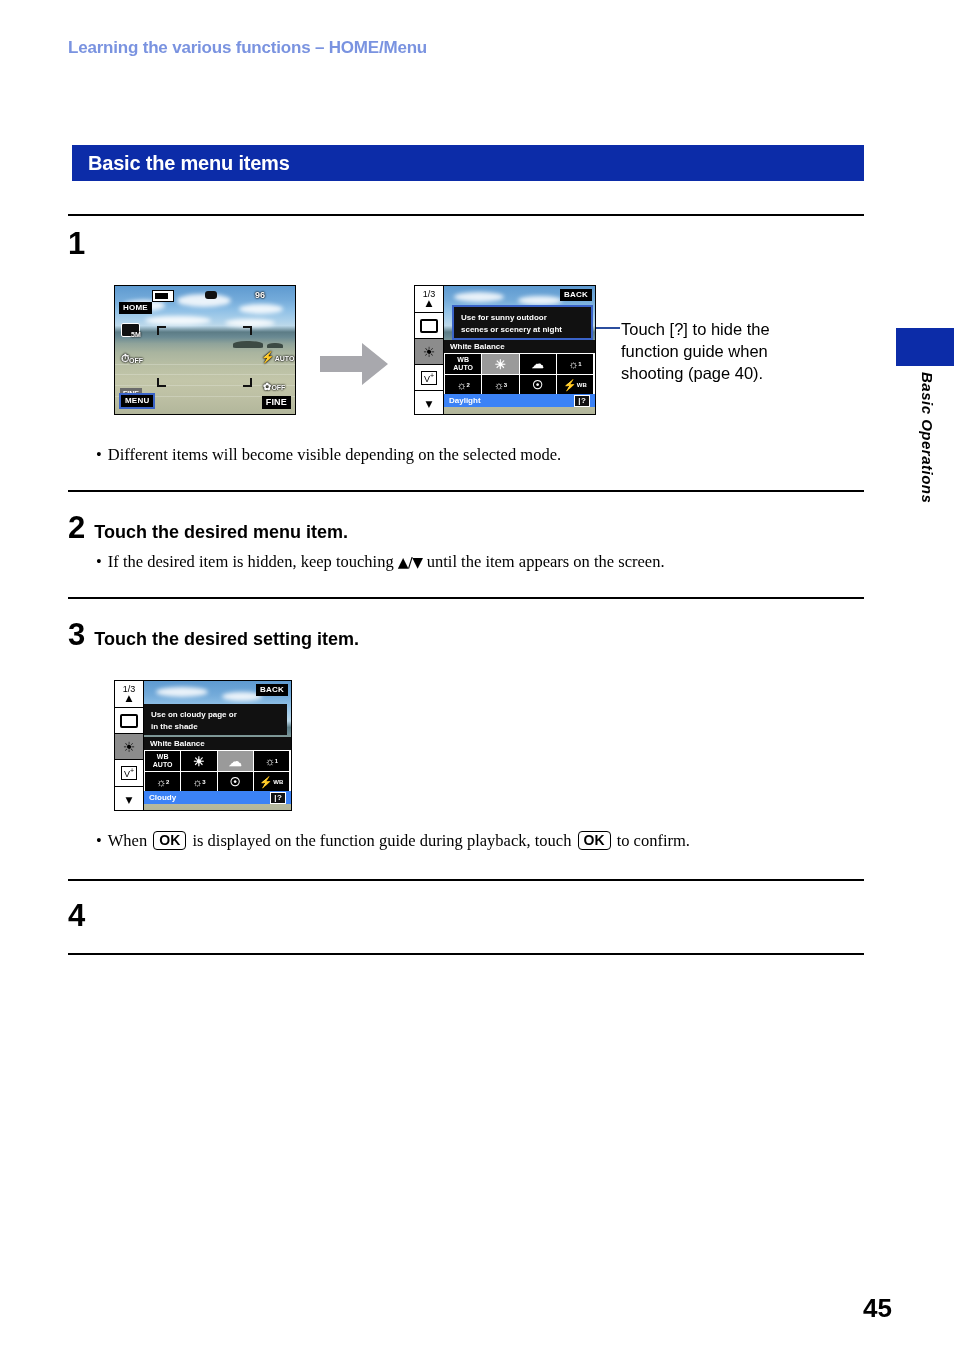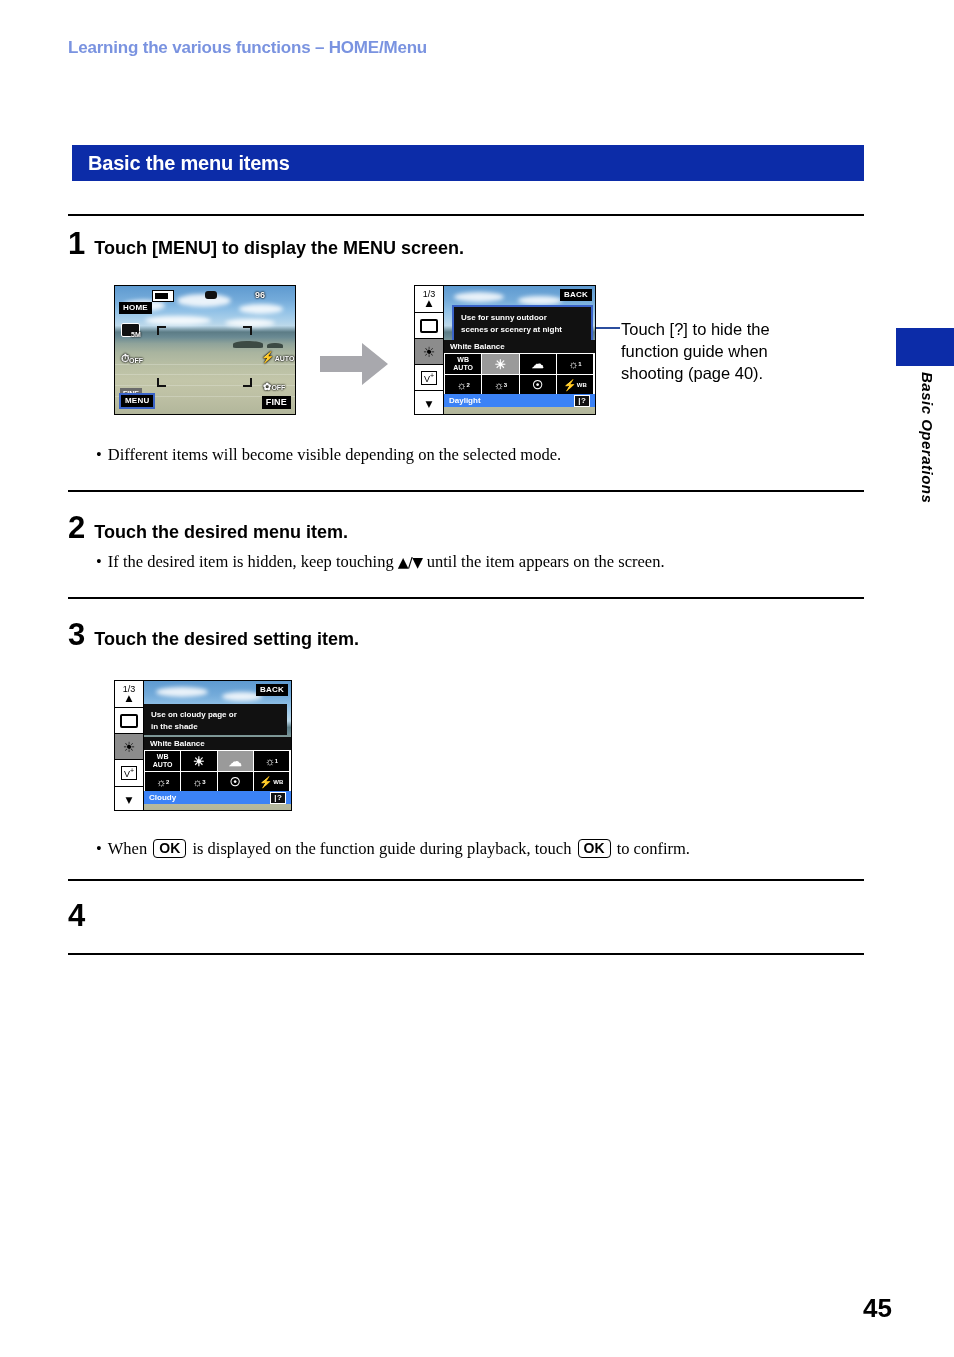--- a/index.html
+++ b/index.html
@@ -102,21 +102,21 @@
   .okbox {
     display: inline-block;
     border: 1.5px solid #000;
     border-radius: 4px;
     padding: 0px 5px 1px 5px;
     font-family: "Liberation Sans", sans-serif;
     font-weight: bold;
     font-size: 14px;
     line-height: 1.15;
     vertical-align: 1px;
-    margin: 8px 2px;
+    margin: 0 2px;
   }
   .updown {
     font-family: "DejaVu Sans", sans-serif;
     font-size: 14px;
     letter-spacing: -0.5px;
   }
 
   
   .callout {
     position: absolute;
@@ -376,21 +376,20 @@
 </div>
 
 <div class="rule" style="top:214px"></div>
 <div class="rule" style="top:490px"></div>
 <div class="rule" style="top:597px"></div>
 <div class="rule" style="top:879px"></div>
 <div class="rule" style="top:953px"></div>
 
 <div class="step" style="top:228px">
   <span class="step-num">1</span>
-  <span class="step-text">Touch [MENU] to display the MENU screen.</span>
 </div>
 
 <div class="lcd" id="lcd1" style="left:114px; top:285px; width:182px; height:130px;">
   <div class="photo">
     <div class="cloud" style="left:8px;  top:14px; width:42px; height:11px;"></div>
     <div class="cloud" style="left:62px; top:8px;  width:54px; height:13px;"></div>
     <div class="cloud" style="left:124px;top:18px; width:44px; height:10px;"></div>
     <div class="cloud" style="left:30px; top:30px; width:66px; height:9px;"></div>
     <div class="cloud" style="left:110px;top:33px; width:50px; height:8px;"></div>
     <div class="island" style="left:118px; top:55px; width:30px; height:7px;"></div>
@@ -465,21 +464,21 @@
       <span style="border:1.5px solid #000;padding:0 2px;font-size:9px;">V<sup style="font-size:7px;">+</sup></span>
     </div>
     <div class="rail-cell" style="height:25px;border-bottom:none;">
       <span class="rail-arrow">▼</span>
     </div>
   </div>
 
   <div class="menu-body">
     <div class="tag" style="right:3px; top:3px; font-size:8px;">BACK</div>
 
-    <div class="guide hl" style="left:10px; top:21px; right:4px; height:45px;">
+    <div class="guide hl" style="left:10px; top:21px; right:4px; height:31px;">
       <div>Use for sunny outdoor</div>
       <div>scenes or scenery at night</div>
     </div>
 
     <div class="menu-label" style="left:0; top:54px; right:0; height:13px;">White Balance</div>
 
     <div class="opt-grid" style="left:0; top:67px; right:0; height:44px;">
       <div class="opt">
         <span style="text-align:center;line-height:1.15;">WB<br>AUTO</span>
       </div>

